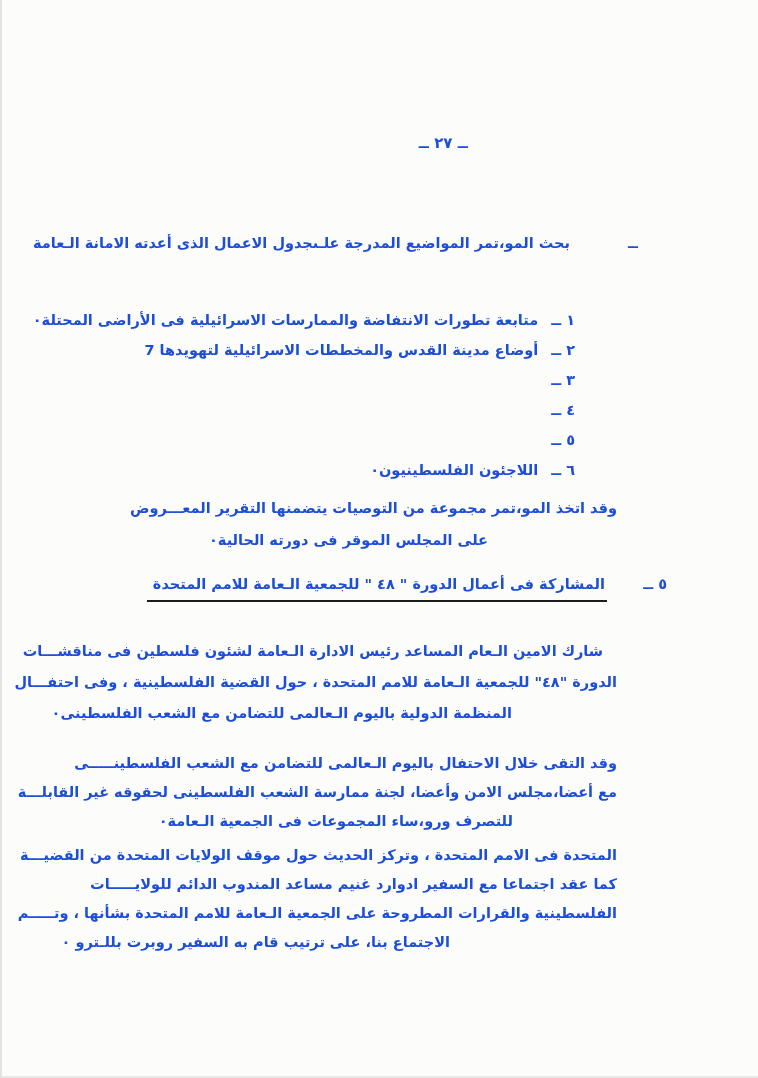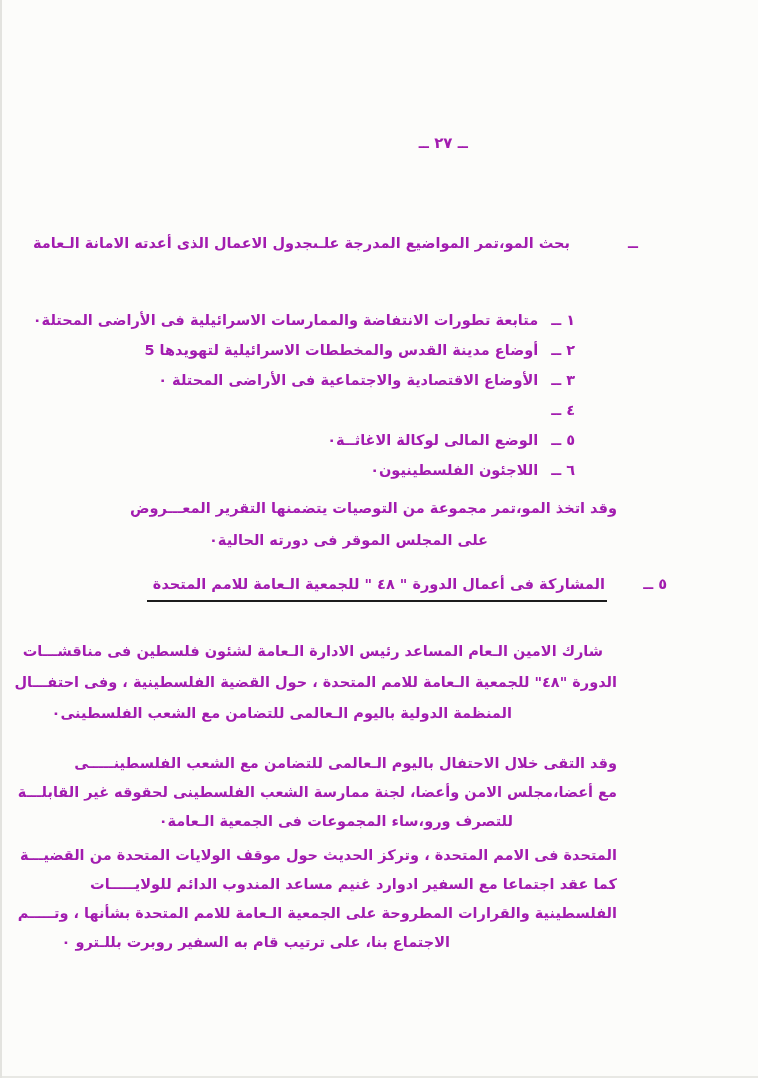--- a/index.html
+++ b/index.html
@@ -1,21 +1,21 @@
 <!DOCTYPE html>
 <html lang="ar" dir="rtl"><head>
 <meta charset="utf-8">
 <style>
   html,body{margin:0;padding:0;background:#9a9a9a;}
   .page{
     position:relative;
     width:758px;height:1078px;
     margin:0 auto;
     background:#fcfcfa;
-    color:#a21caf;
+    color:#1d4ed8;
     font-family:"DejaVu Sans",sans-serif;
     font-weight:700;
     direction:rtl;
     overflow:hidden;
     box-shadow:inset 2px 0 0 #e3e3df, inset 0 -2px 0 #e8e8e4;
   }
   .pageno{
     position:absolute;top:134px;right:290px;
     font-size:15px;letter-spacing:2px;white-space:nowrap;
   }
@@ -92,32 +92,30 @@
       <div class="line just ir47">بحث المو،تمر المواضيع المدرجة علـىجدول الاعمال الذى أعدته الامانة الـعامة</div>
     </section>
 
     <section class="blk blk-list">
       <div class="item ir42">
         <span class="marker">١ ــ</span>
         <span class="itext">متابعة تطورات الانتفاضة والممارسات الاسرائيلية فى الأراضى المحتلة٠</span>
       </div>
       <div class="item ir42">
         <span class="marker">٢ ــ</span>
-        <span class="itext">أوضاع مدينة القدس والمخططات الاسرائيلية لتهويدها 5</span>
+        <span class="itext">أوضاع مدينة القدس والمخططات الاسرائيلية لتهويدها 7</span>
       </div>
       <div class="item ir42">
         <span class="marker">٣ ــ</span>
-        <span class="itext">الأوضاع الاقتصادية والاجتماعية فى الأراضى المحتلة ٠</span>
       </div>
       <div class="item ir42">
         <span class="marker">٤ ــ</span>
       </div>
       <div class="item ir42">
         <span class="marker">٥ ــ</span>
-        <span class="itext">الوضع المالى لوكالة الاغاثــة٠</span>
       </div>
       <div class="item ir42">
         <span class="marker">٦ ــ</span>
         <span class="itext">اللاجئون الفلسطينيون٠</span>
       </div>
     </section>
 
     <section class="blk blk-outcome">
       <div class="line just">وقد اتخذ المو،تمر مجموعة من التوصيات يتضمنها التقرير المعـــروض</div>
       <div class="line ir129">على المجلس الموقر فى دورته الحالية٠</div>

